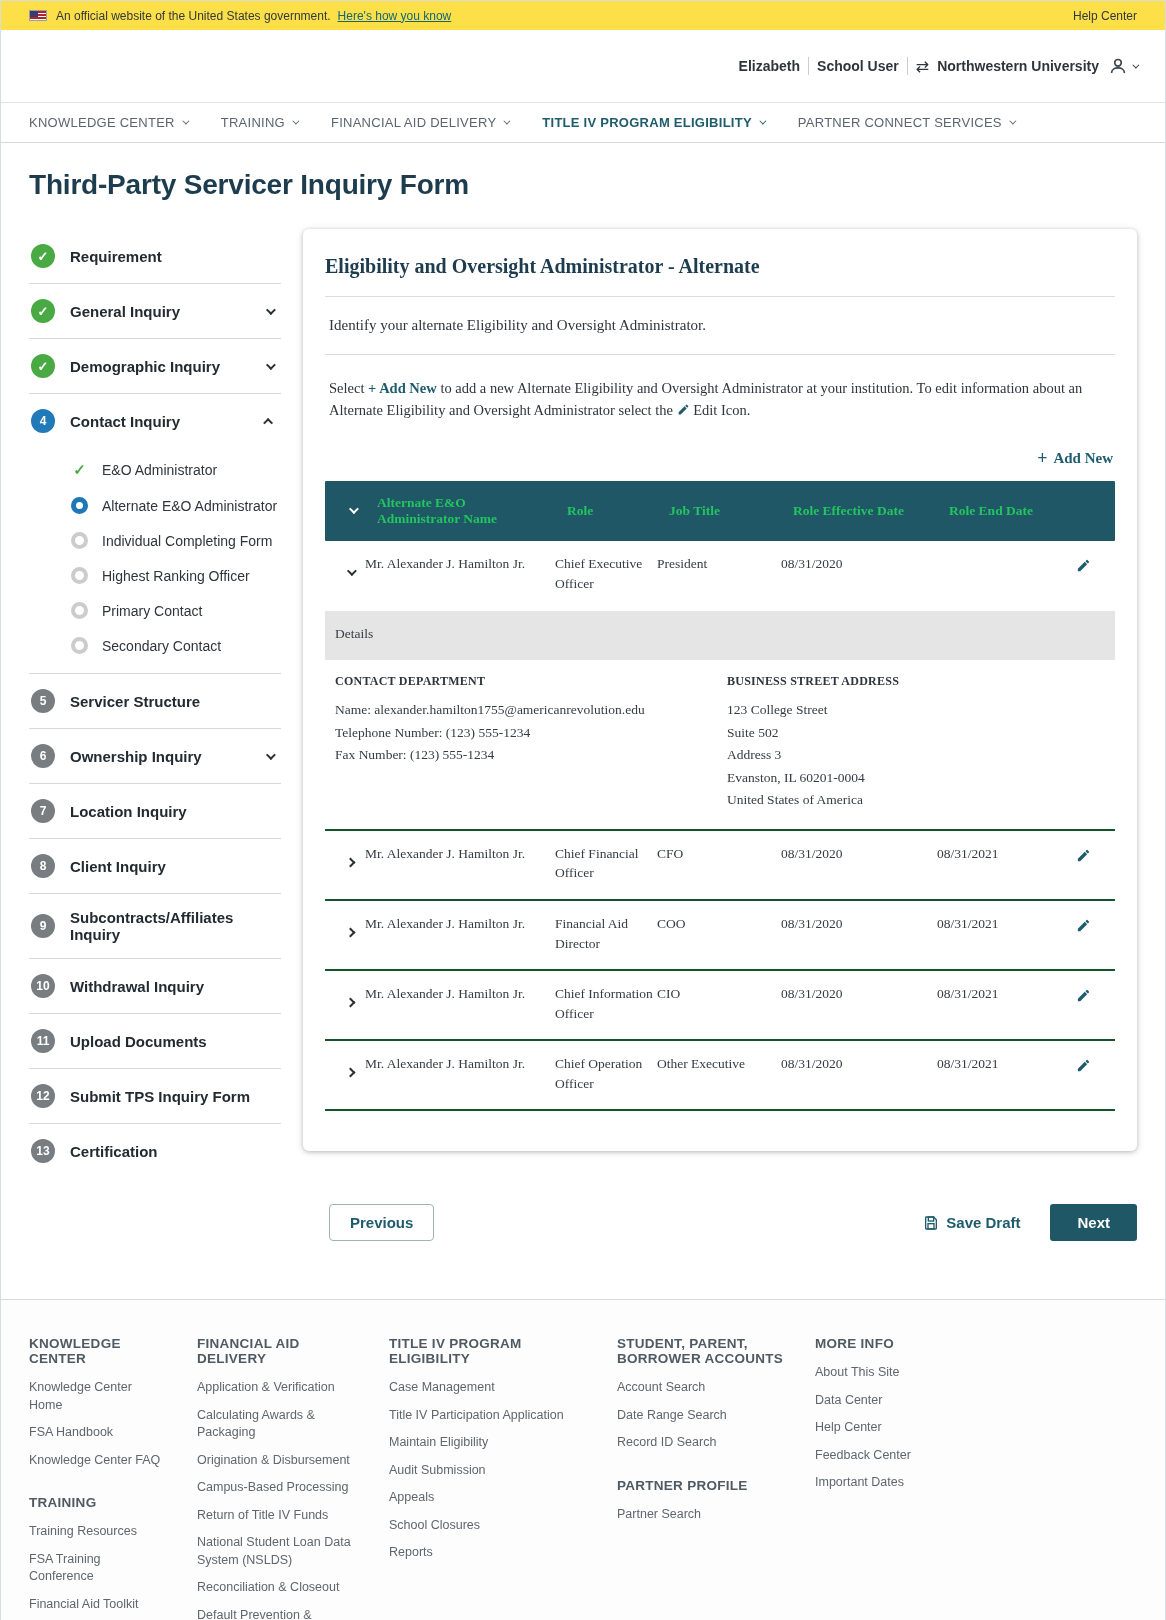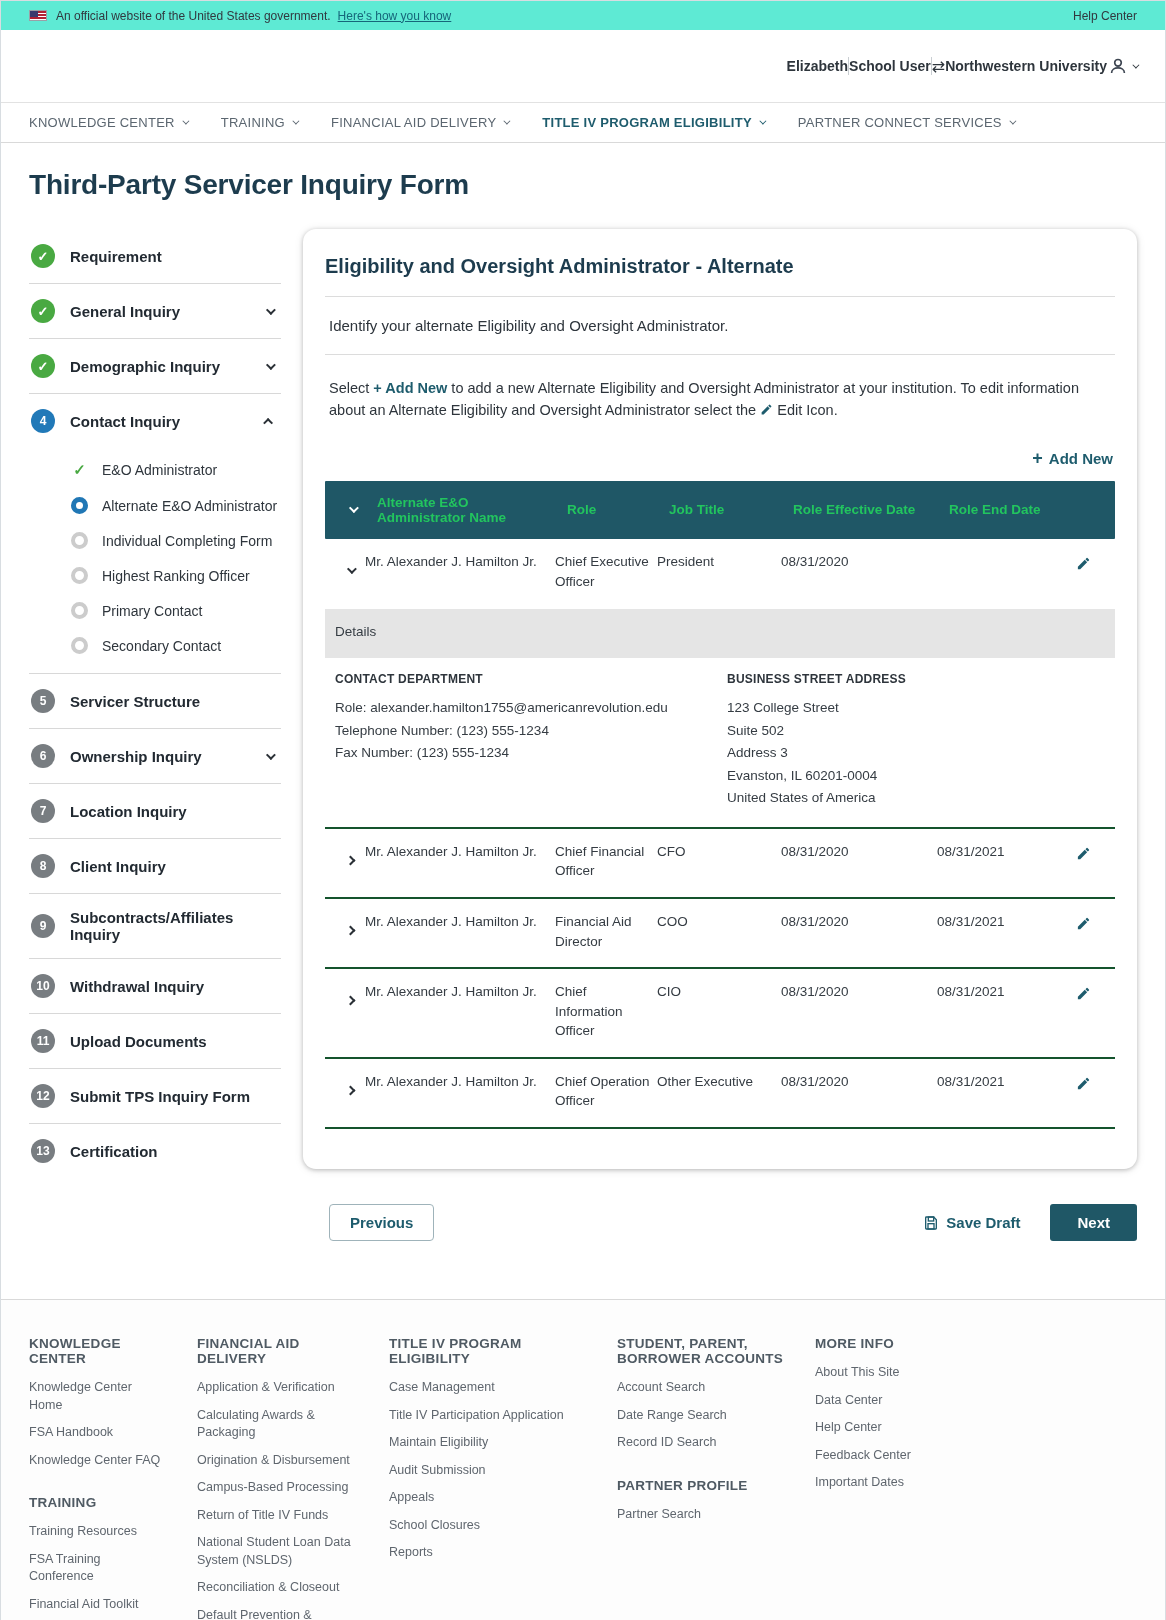--- a/index.html
+++ b/index.html
@@ -1,37 +1,37 @@
 <!DOCTYPE html>
 <html style="--accent: #1E5C6D;"><head>
 <meta charset="utf-8">
 <style>
   * { margin:0; padding:0; box-sizing:border-box; }
   html,body { background:#ffffff; }
   body { font-family:"Liberation Sans", sans-serif; color:#3d4551; }
   .page { width:1166px; min-height:1620px; margin:0 auto; background:#fff; border:1px solid #d8dde1; }
 
   
-  .gov-banner { height:29px; background:#5eead4; display:flex; align-items:center; padding:0 28px; font-size:12px; color:#31383f; }
+  .gov-banner { height:29px; background:#fde047; display:flex; align-items:center; padding:0 28px; font-size:12px; color:#31383f; }
   .flag { width:18px; height:11px; margin-right:9px; position:relative; flex:0 0 auto;
     background:repeating-linear-gradient(#b22234 0 1.6px,#fff 1.6px 3.2px); border:0.5px solid #9aa0a6; }
   .flag::before { content:""; position:absolute; left:0; top:0; width:8px; height:6px; background:#3c3b6e; }
   .gov-banner a { color:#16667a; margin-left:7px; }
   .gov-banner .spacer { flex:1; }
   .gov-banner .help { color:#31383f; text-decoration:none; }
 
   
   .site-header { height:72px; display:flex; align-items:center; padding:0 28px; background:#fff; }
   .logo { line-height:1; }
   .logo .row1 { font-size:27px; letter-spacing:-0.5px; }
   .logo .federal { color:#55595d; font-weight:400; }
   .logo .student { color:#333a42; font-weight:700; margin-left:2px; }
   .logo .aid { color:#43a536; font-weight:700; margin-left:2px; }
   .logo .tagline { font-size:6.8px; letter-spacing:0.13em; color:#888d92; margin-top:3px; }
-  .header-right { margin-left:auto; display:flex; align-items:center; font-size:14px; color:#2e353c; font-weight:700; gap:0; }
+  .header-right { margin-left:auto; display:flex; align-items:center; font-size:14px; color:#2e353c; font-weight:700; gap:8px; }
   .header-right .vsep { width:1px; height:18px; background:#c9ced2; }
   .swap-glyph { font-size:16px; color:#2e353c; font-weight:400; }
   .person-wrap { display:flex; align-items:center; gap:3px; cursor:pointer; }
   .chev { display:inline-block; width:7px; height:7px; border-right:2px solid currentColor; border-bottom:2px solid currentColor; }
   .chev.down { transform:rotate(45deg) translateY(-2px); }
   .chev.up { transform:rotate(-135deg) translateY(-2px); }
   .chev.right { transform:rotate(-45deg); }
   .chev.small { width:5px; height:5px; border-width:1.6px; }
 
   
@@ -56,21 +56,21 @@
   .circle.gray { background:#787d81; }
   .sep-line { height:1px; background:#d8d8d8; }
   .substeps { padding:4px 0 10px 0; }
   .substep { display:flex; align-items:center; gap:14px; padding:9px 0 9px 42px; font-size:14px; color:#2e353c; cursor:pointer; }
   .sub-check { color:#49a942; font-weight:700; font-size:15px; width:17px; text-align:center; }
   .radio { width:17px; height:17px; border-radius:50%; flex:0 0 auto; }
   .radio.selected { border:5px solid #2077b5; background:#fff; }
   .radio.pending { border:4px solid #cccccc; background:#fff; }
 
   
-  .card { flex:1; background:#fff; border-radius:13px; box-shadow:0 1px 4px rgba(0,0,0,0.22), 0 1px 10px rgba(0,0,0,0.10); padding:26px 22px 40px 22px; }
+  .card { flex:1; background:#fff; border-radius:6px; box-shadow:0 1px 4px rgba(0,0,0,0.22), 0 1px 10px rgba(0,0,0,0.10); padding:26px 22px 40px 22px;font-family:Liberation Serif, serif; }
   .card h2 { font-size:20px; font-weight:700; color:#1d3c4e; margin-bottom:18px; }
   .card hr { border:none; border-top:1px solid #dcdcdc; }
   .intro { font-size:15px; color:#2e353c; padding:20px 4px; }
   .instructions { font-size:14.5px; color:#2e353c; line-height:1.55; padding:22px 4px 8px 4px; }
   .instructions .addnew-inline { color:var(--accent,#1e5c6d); font-weight:700; }
   .pencil-inline svg { width:13px; height:13px; vertical-align:-1px; }
   .addnew-row { display:flex; justify-content:flex-end; padding:18px 2px 12px 2px; }
   .addnew-btn { display:flex; align-items:center; gap:6px; color:var(--accent,#1e5c6d); font-size:15px; font-weight:700; cursor:pointer; text-decoration:none; }
   .addnew-btn .plus { font-size:18px; font-weight:700; }
 
@@ -304,21 +304,21 @@
               <div class="editcell">
                 <span class="edit-btn"><svg viewBox="0 0 24 24">
                     <path d="M3 17.25V21h3.75L17.8 9.94l-3.75-3.75L3 17.25zM20.7 7.04a1 1 0 0 0 0-1.41l-2.34-2.34a1 1 0 0 0-1.41 0l-1.83 1.83 3.75 3.75 1.83-1.83z"></path>
                   </svg></span>
               </div>
             </div>
             <div class="details-bar">Details</div>
             <div class="details-body">
               <div class="details-col">
                 <h4>CONTACT DEPARTMENT</h4>
-                <div>Role: alexander.hamilton1755@americanrevolution.edu</div>
+                <div>Name: alexander.hamilton1755@americanrevolution.edu</div>
                 <div>Telephone Number: (123) 555-1234</div>
                 <div>Fax Number: (123) 555-1234</div>
               </div>
               <div class="details-col">
                 <h4>BUSINESS STREET ADDRESS</h4>
                 <div>123 College Street</div>
                 <div>Suite 502</div>
                 <div>Address 3</div>
                 <div>Evanston, IL 60201-0004</div>
                 <div>United States of America</div>

